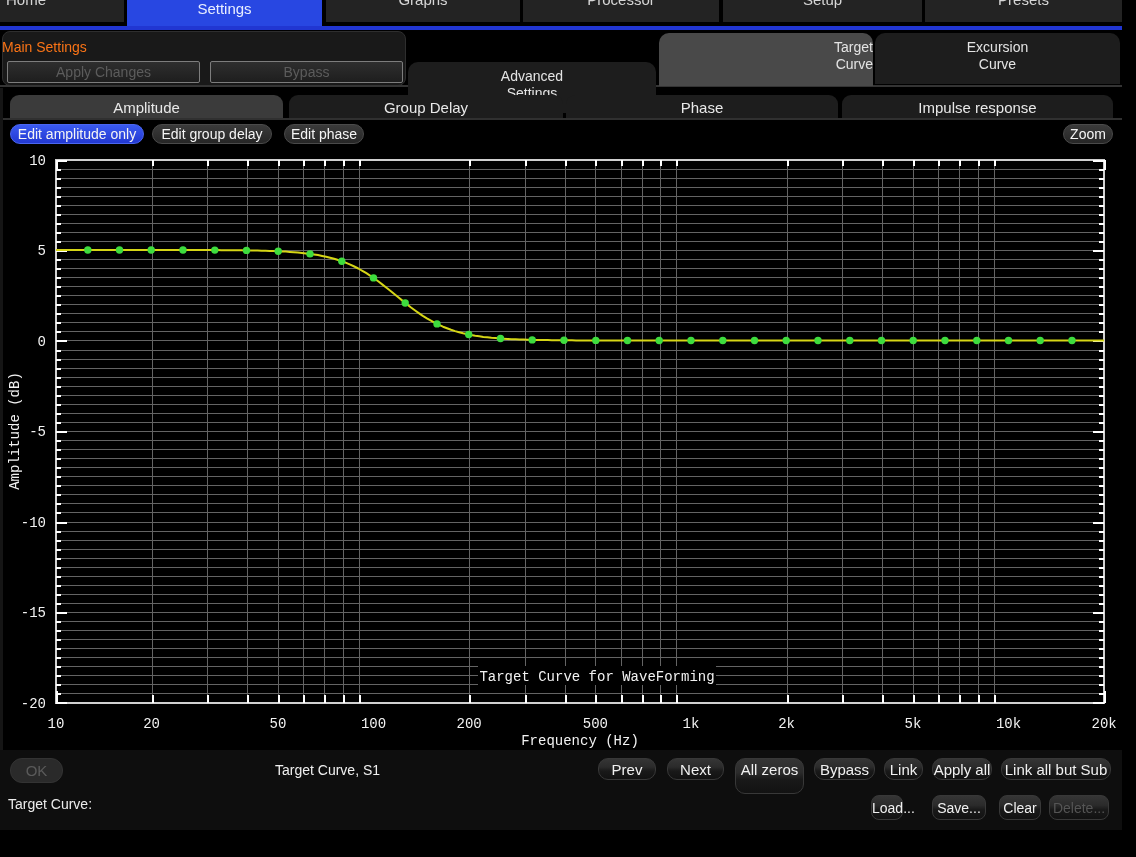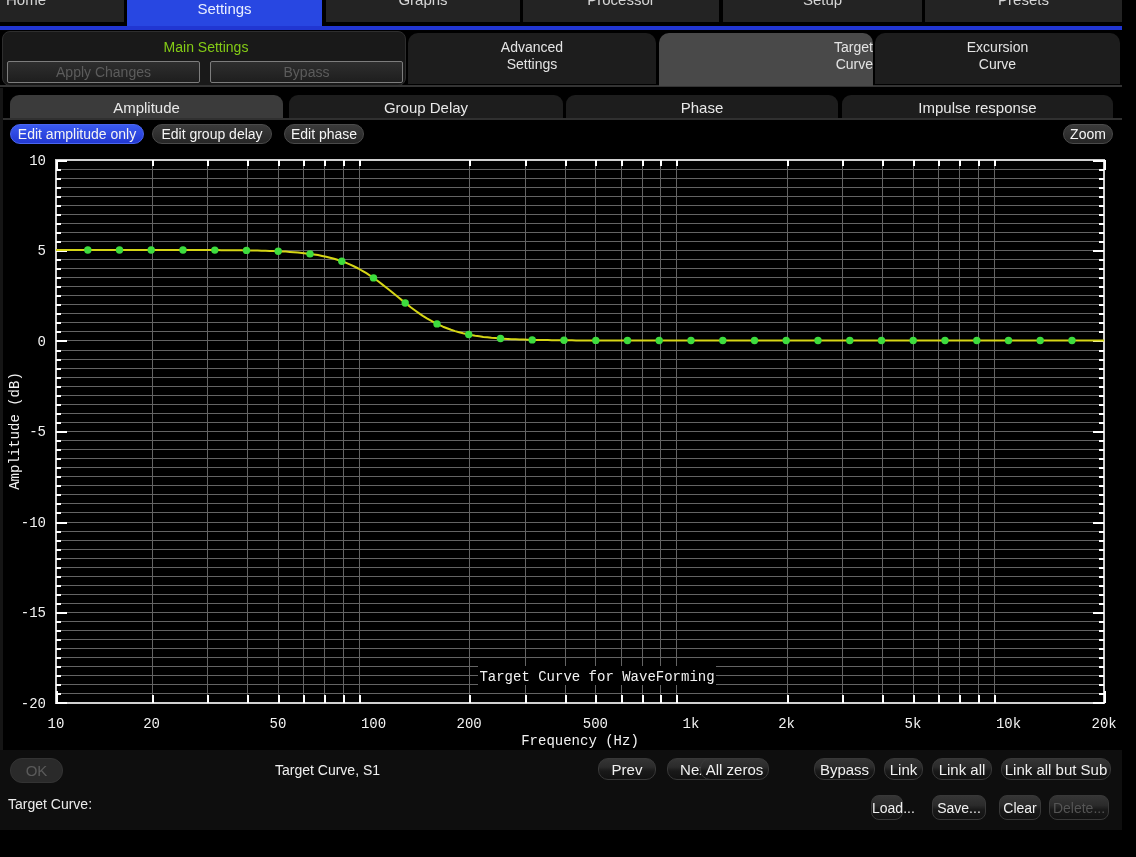--- a/index.html
+++ b/index.html
@@ -28,24 +28,24 @@
 <div class="toptab" style="left:723px;width:199px;">
     <span>Setup</span>
   </div>
 <div class="toptab" style="left:925px;width:197px;">
     <span>Presets</span>
   </div>
 <div class="abs" style="left:0;top:26px;width:1122px;height:4px;background:#2136d2;"></div>
 
 <div class="abs" style="left:2px;top:31px;width:404px;height:55px;background:#191919;border:1px solid #2e2e2e;border-radius:8px;box-sizing:border-box;"></div>
 <div class="abs" style="left:0;top:85px;width:1122px;height:2px;background:#343434;"></div>
-<div class="abs" style="left:2px;top:39px;width:408px;text-align:center;color:#84cc16;font-size:14px;">Main Settings</div>
+<div class="abs" style="left:2px;top:39px;width:408px;text-align:left;color:#f97316;font-size:14px;">Main Settings</div>
 <div class="gbtn" style="left:7px;width:193px;">Apply Changes</div>
 <div class="gbtn" style="left:210px;width:193px;">Bypass</div>
-<div class="tab2" style="left:408px;width:248px;">Advanced<br>Settings</div>
+<div class="tab2" style="left:408px;width:248px;margin-top:29px;">Advanced<br>Settings</div>
 <div class="tab2" style="left:659px;width:214px;background:#494949;height:53px;text-align:right;">Target<br>Curve</div>
 <div class="tab2" style="left:875px;width:245px;">Excursion<br>Curve</div>
 
 <div class="abs" style="left:0;top:118px;width:1122px;height:2px;background:#303030;"></div>
 <div class="sub" style="left:10px;width:273px;background:#3b3b3b;">Amplitude</div>
 <div class="sub" style="left:289px;width:274px;">Group Delay</div>
 <div class="sub" style="left:566px;width:272px;">Phase</div>
 <div class="sub" style="left:842px;width:271px;">Impulse response</div>
 
 <div class="pill pillblue" style="left:10px;width:134px;">Edit amplitude only</div>
@@ -116,22 +116,22 @@
 <text x="597.0" y="681.0" text-anchor="middle" font-family="Liberation Mono, monospace" font-size="14" fill="#f2f2f2">Target Curve for WaveForming</text>
 <text x="19" y="431" text-anchor="middle" font-family="Liberation Mono, monospace" font-size="14" fill="#f2f2f2" transform="rotate(-90 19 431)">Amplitude (dB)</text>
 </svg>
 
 <div class="abs" style="left:0;top:750px;width:1122px;height:80px;background:#0e0e0e;"></div>
 <div class="abs" style="left:0;top:88px;width:3px;height:662px;background:#151515;"></div>
 <div class="btn" style="left:10px;top:758px;width:53px;height:25px;line-height:24px;background:#2a2a2a;border:1px solid #333;color:#5a5a5a;border-radius:12px;">OK</div>
 <div class="abs" style="left:275px;top:762px;color:#f0f0f0;font-size:14px;">Target Curve, S1</div>
 <div class="btn" style="left:598px;top:758px;width:58px;height:22px;line-height:21px;">Prev</div>
 <div class="btn" style="left:667px;top:758px;width:57px;height:22px;line-height:21px;">Next</div>
-<div class="btn" style="left:700px;top:758px;width:69px;height:22px;line-height:21px;">All zeros</div>
+<div class="btn" style="left:735px;top:758px;width:69px;height:36px;line-height:21px;">All zeros</div>
 <div class="btn" style="left:814px;top:758px;width:61px;height:22px;line-height:21px;">Bypass</div>
 <div class="btn" style="left:884px;top:758px;width:39px;height:22px;line-height:21px;">Link</div>
-<div class="btn" style="left:932px;top:758px;width:60px;height:22px;line-height:21px;">Link all</div>
+<div class="btn" style="left:932px;top:758px;width:60px;height:22px;line-height:21px;">Apply all</div>
 <div class="btn" style="left:1001px;top:758px;width:110px;height:22px;line-height:21px;">Link all but Sub</div>
 <div class="abs" style="left:8px;top:796px;color:#ececec;font-size:14px;">Target Curve:</div>
 <div class="btn" style="left:871px;top:795px;width:32px;height:25px;line-height:24px;border-radius:8px;font-size:14px;">Load...</div>
 <div class="btn" style="left:932px;top:795px;width:54px;height:25px;line-height:24px;border-radius:8px;font-size:14px;">Save...</div>
 <div class="btn" style="left:999px;top:795px;width:42px;height:25px;line-height:24px;border-radius:8px;font-size:14px;">Clear</div>
 <div class="btn" style="left:1049px;top:795px;width:60px;height:25px;line-height:24px;border-radius:8px;font-size:14px;color:#555;">Delete...</div>
 
 </body></html>

